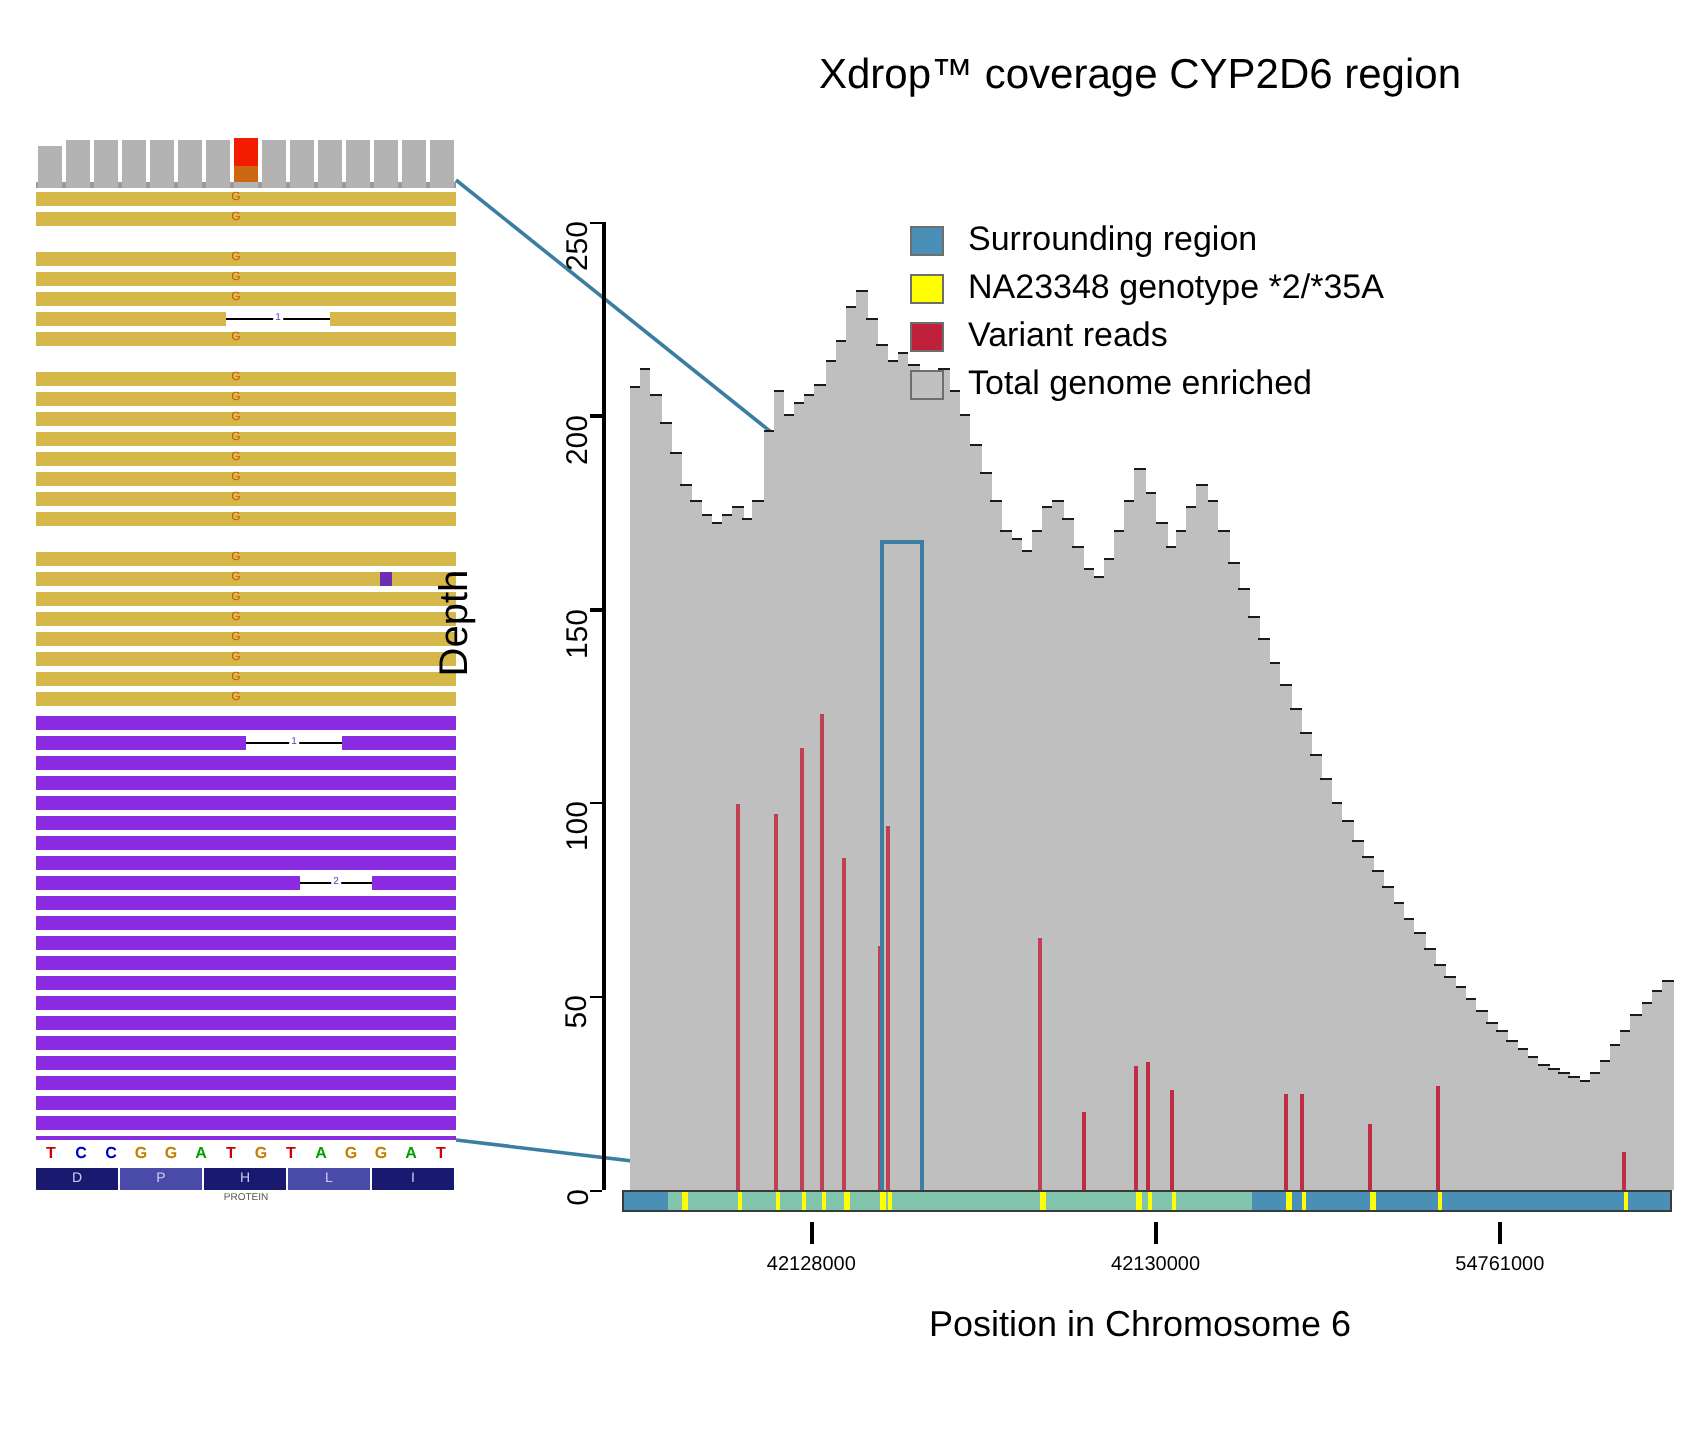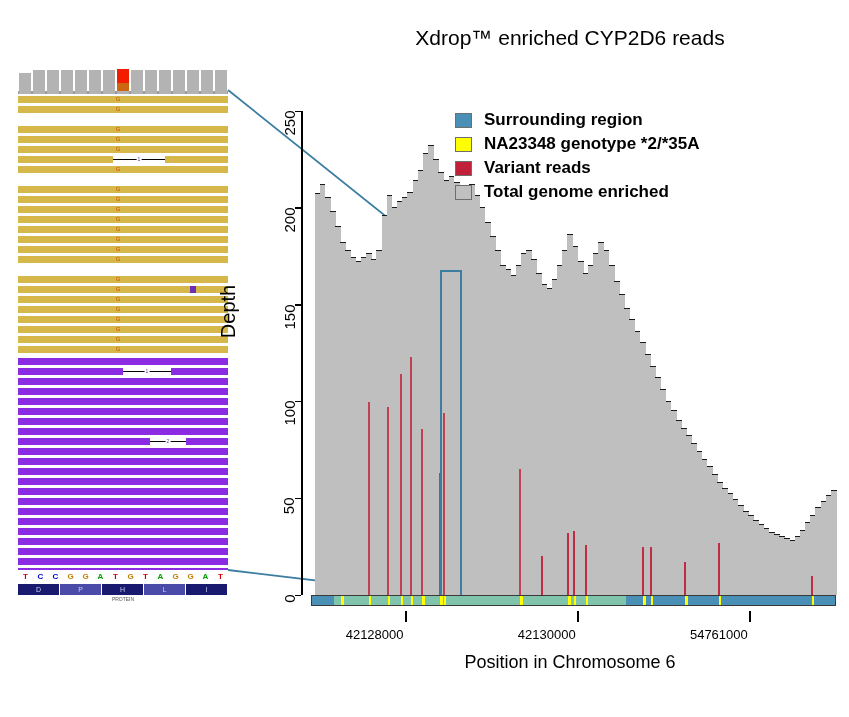--- a/index.html
+++ b/index.html
@@ -45,37 +45,37 @@
 
   
   #plot-title{position:absolute;left:300px;top:26px;width:540px;text-align:center;
               font-size:21px;}
   #ylab{position:absolute;left:228px;top:300px;transform:rotate(-90deg) translate(-50%,0);
         transform-origin:left center;font-size:20px;white-space:nowrap;}
   #xlab{position:absolute;left:300px;top:652px;width:540px;text-align:center;font-size:18px;}
 
   .ytick-label{position:absolute;right:0;font-size:15px;transform:rotate(-90deg);
                transform-origin:right center;white-space:nowrap;}
-  .xtick-label{position:absolute;font-size:13px;text-align:left;}
+  .xtick-label{position:absolute;font-size:10px;text-align:center;}
 
   #plot-area{position:absolute;left:311px;top:88px;width:525px;height:507px;}
   .axis-line{position:absolute;background:#000;}
 
   .cov-col{position:absolute;bottom:0;background:#bfbfbf;border-top:1px solid #1a1a1a;}
   .var-col{position:absolute;bottom:0;width:2px;}
 
   #hl-box{position:absolute;border:2px solid #3b7ea1;border-bottom:none;
           background:rgba(255,255,255,0);}
 
   #annot-bar{position:absolute;left:311px;top:595px;width:525px;height:11px;
              background:#4a8fb5;border:1px solid #3a3a3a;box-sizing:border-box;}
   .ann-seg{position:absolute;top:0;bottom:0;}
 
   
-  #legend{position:absolute;left:455px;top:108px;font-weight:bold;}
+  #legend{position:absolute;left:455px;top:108px;}
   .leg-row{display:flex;align-items:center;height:24px;}
   .leg-sw{width:17px;height:15px;border:1px solid #6e6e6e;box-sizing:border-box;
           margin-right:12px;}
   .leg-txt{font-size:17px;white-space:nowrap;}
 </style>
 </head>
 <body>
 
 <div id="igv-panel">
 
@@ -209,21 +209,21 @@
       <span>I</span>
     </div>
   <div id="igv-track-label">PROTEIN</div>
 </div>
 
 <svg id="connectors">
   <line x1="228" y1="90" x2="438" y2="258" stroke="#3b7ea1" stroke-width="1.8"></line>
   <line x1="228" y1="570" x2="438" y2="595" stroke="#3b7ea1" stroke-width="1.8"></line>
 </svg>
 
-<div id="plot-title">Xdrop™ enriched CYP2D6 reads</div>
+<div id="plot-title">Xdrop™ coverage CYP2D6 region</div>
 <div id="ylab">Depth</div>
 <div id="xlab">Position in Chromosome 6</div>
 
 <div id="axis-group">
     <div class="axis-line" style="left: 301px; top: 111.221px; width: 1.5px; height: 483.779px;"></div>
     <div class="axis-line" style="left: 295px; top: 594.5px; width: 6px; height: 1.5px;"></div>
     <div class="axis-line" style="left: 295px; top: 497.744px; width: 6px; height: 1.5px;"></div>
     <div class="axis-line" style="left: 295px; top: 400.989px; width: 6px; height: 1.5px;"></div>
     <div class="axis-line" style="left: 295px; top: 304.233px; width: 6px; height: 1.5px;"></div>
     <div class="axis-line" style="left: 295px; top: 207.477px; width: 6px; height: 1.5px;"></div>

